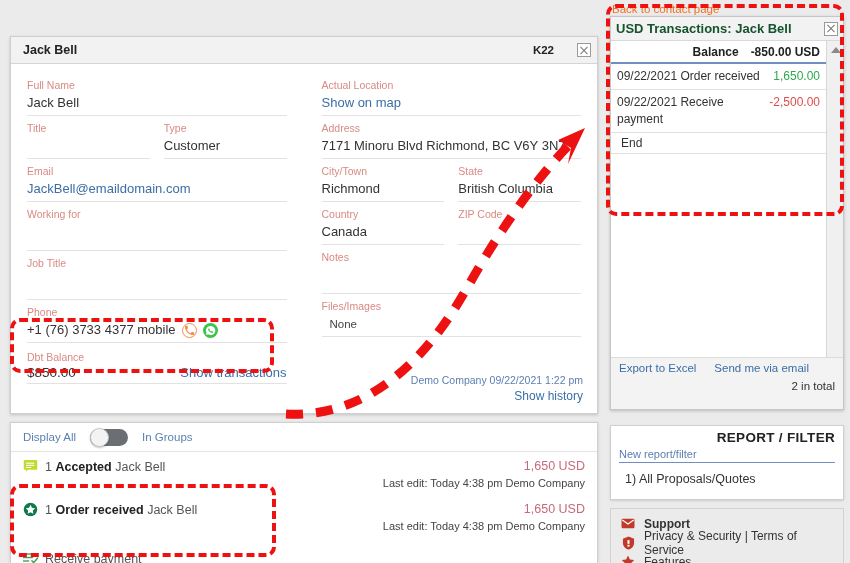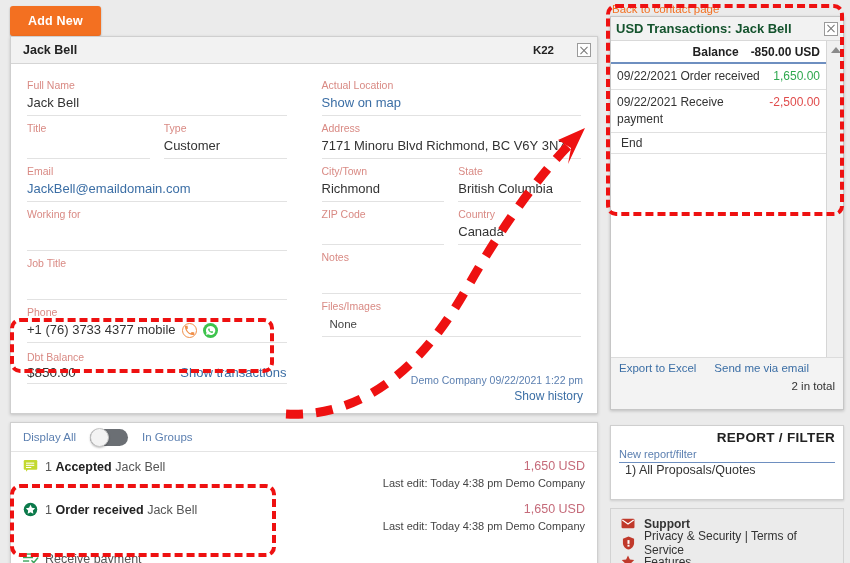--- a/index.html
+++ b/index.html
@@ -165,21 +165,21 @@
   .report-card {
     position: absolute; left: 6px; top: 425px; width: 234px; height: 75px;
     background: #fff; border: 1px solid #cfcfcf; padding: 4px 8px;
     box-shadow: 0 1px 2px rgba(0,0,0,.12);
   }
   .report-title { text-align: right; font-size: 13.5px; font-weight: bold; color: #222; letter-spacing: .3px; }
   .report-input {
     margin-top: 3px; font-size: 11px; color: #5b7fb0;
     border-bottom: 1.5px solid #6e8fc0; padding-bottom: 2px;
   }
-  .report-item { font-size: 12.5px; color: #333; padding-left: 6px; }
+  .report-item { font-size: 12.5px; color: #333; margin-top: 9px; padding-left: 6px; }
 
   .support-card {
     position: absolute; left: 6px; top: 508px; width: 234px; height: 60px;
     background: #ebebeb; border: 1px solid #d2d2d2; padding: 5px 10px;
   }
   .sup-row { display: flex; align-items: center; gap: 9px; height: 19px; }
   .sup-row .t { font-size: 12px; color: #333; }
   .sup-row .t.b { font-weight: bold; }
   .sup-ico { width: 14px; height: 14px; flex: none; display: flex; align-items: center; justify-content: center; }
 
@@ -191,23 +191,20 @@
   #ann-trx   { left: 606px; top: 4px;   width: 238px; height: 212px; }
   #ann-arrow { left: 272px; top: 118px; width: 322px; height: 306px; }
 </style>
 </head>
 <body>
 
 <div id="root">
 
   <div class="main-col">
 
-    <div class="addnew-wrap">
-      <button class="btn-addnew">Add New</button>
-    </div>
 
     <div class="card">
       <div class="card-header">
         <span class="card-title">Jack Bell</span>
         <div class="card-header-right">
           <span class="k22">K22</span>
           <span class="close-box"></span>
         </div>
       </div>
 
@@ -290,26 +287,26 @@
               <div class="fld-val">Richmond</div>
             </div>
             <div class="fld">
               <div class="fld-label">State</div>
               <div class="fld-val">British Columbia</div>
             </div>
           </div>
 
           <div class="fld-row">
             <div class="fld">
+              <div class="fld-label">Country</div>
+              <div class="fld-val">Canada</div>
+            </div>
+            <div class="fld">
               <div class="fld-label">ZIP Code</div>
               <div class="fld-val empty"></div>
-            </div>
-            <div class="fld">
-              <div class="fld-label">Country</div>
-              <div class="fld-val">Canada</div>
             </div>
           </div>
 
           <div class="fld tall">
             <div class="fld-label">Notes</div>
             <div class="fld-val empty"></div>
           </div>
 
           <div class="fld tall">
             <div class="fld-label">Files/Images</div>

